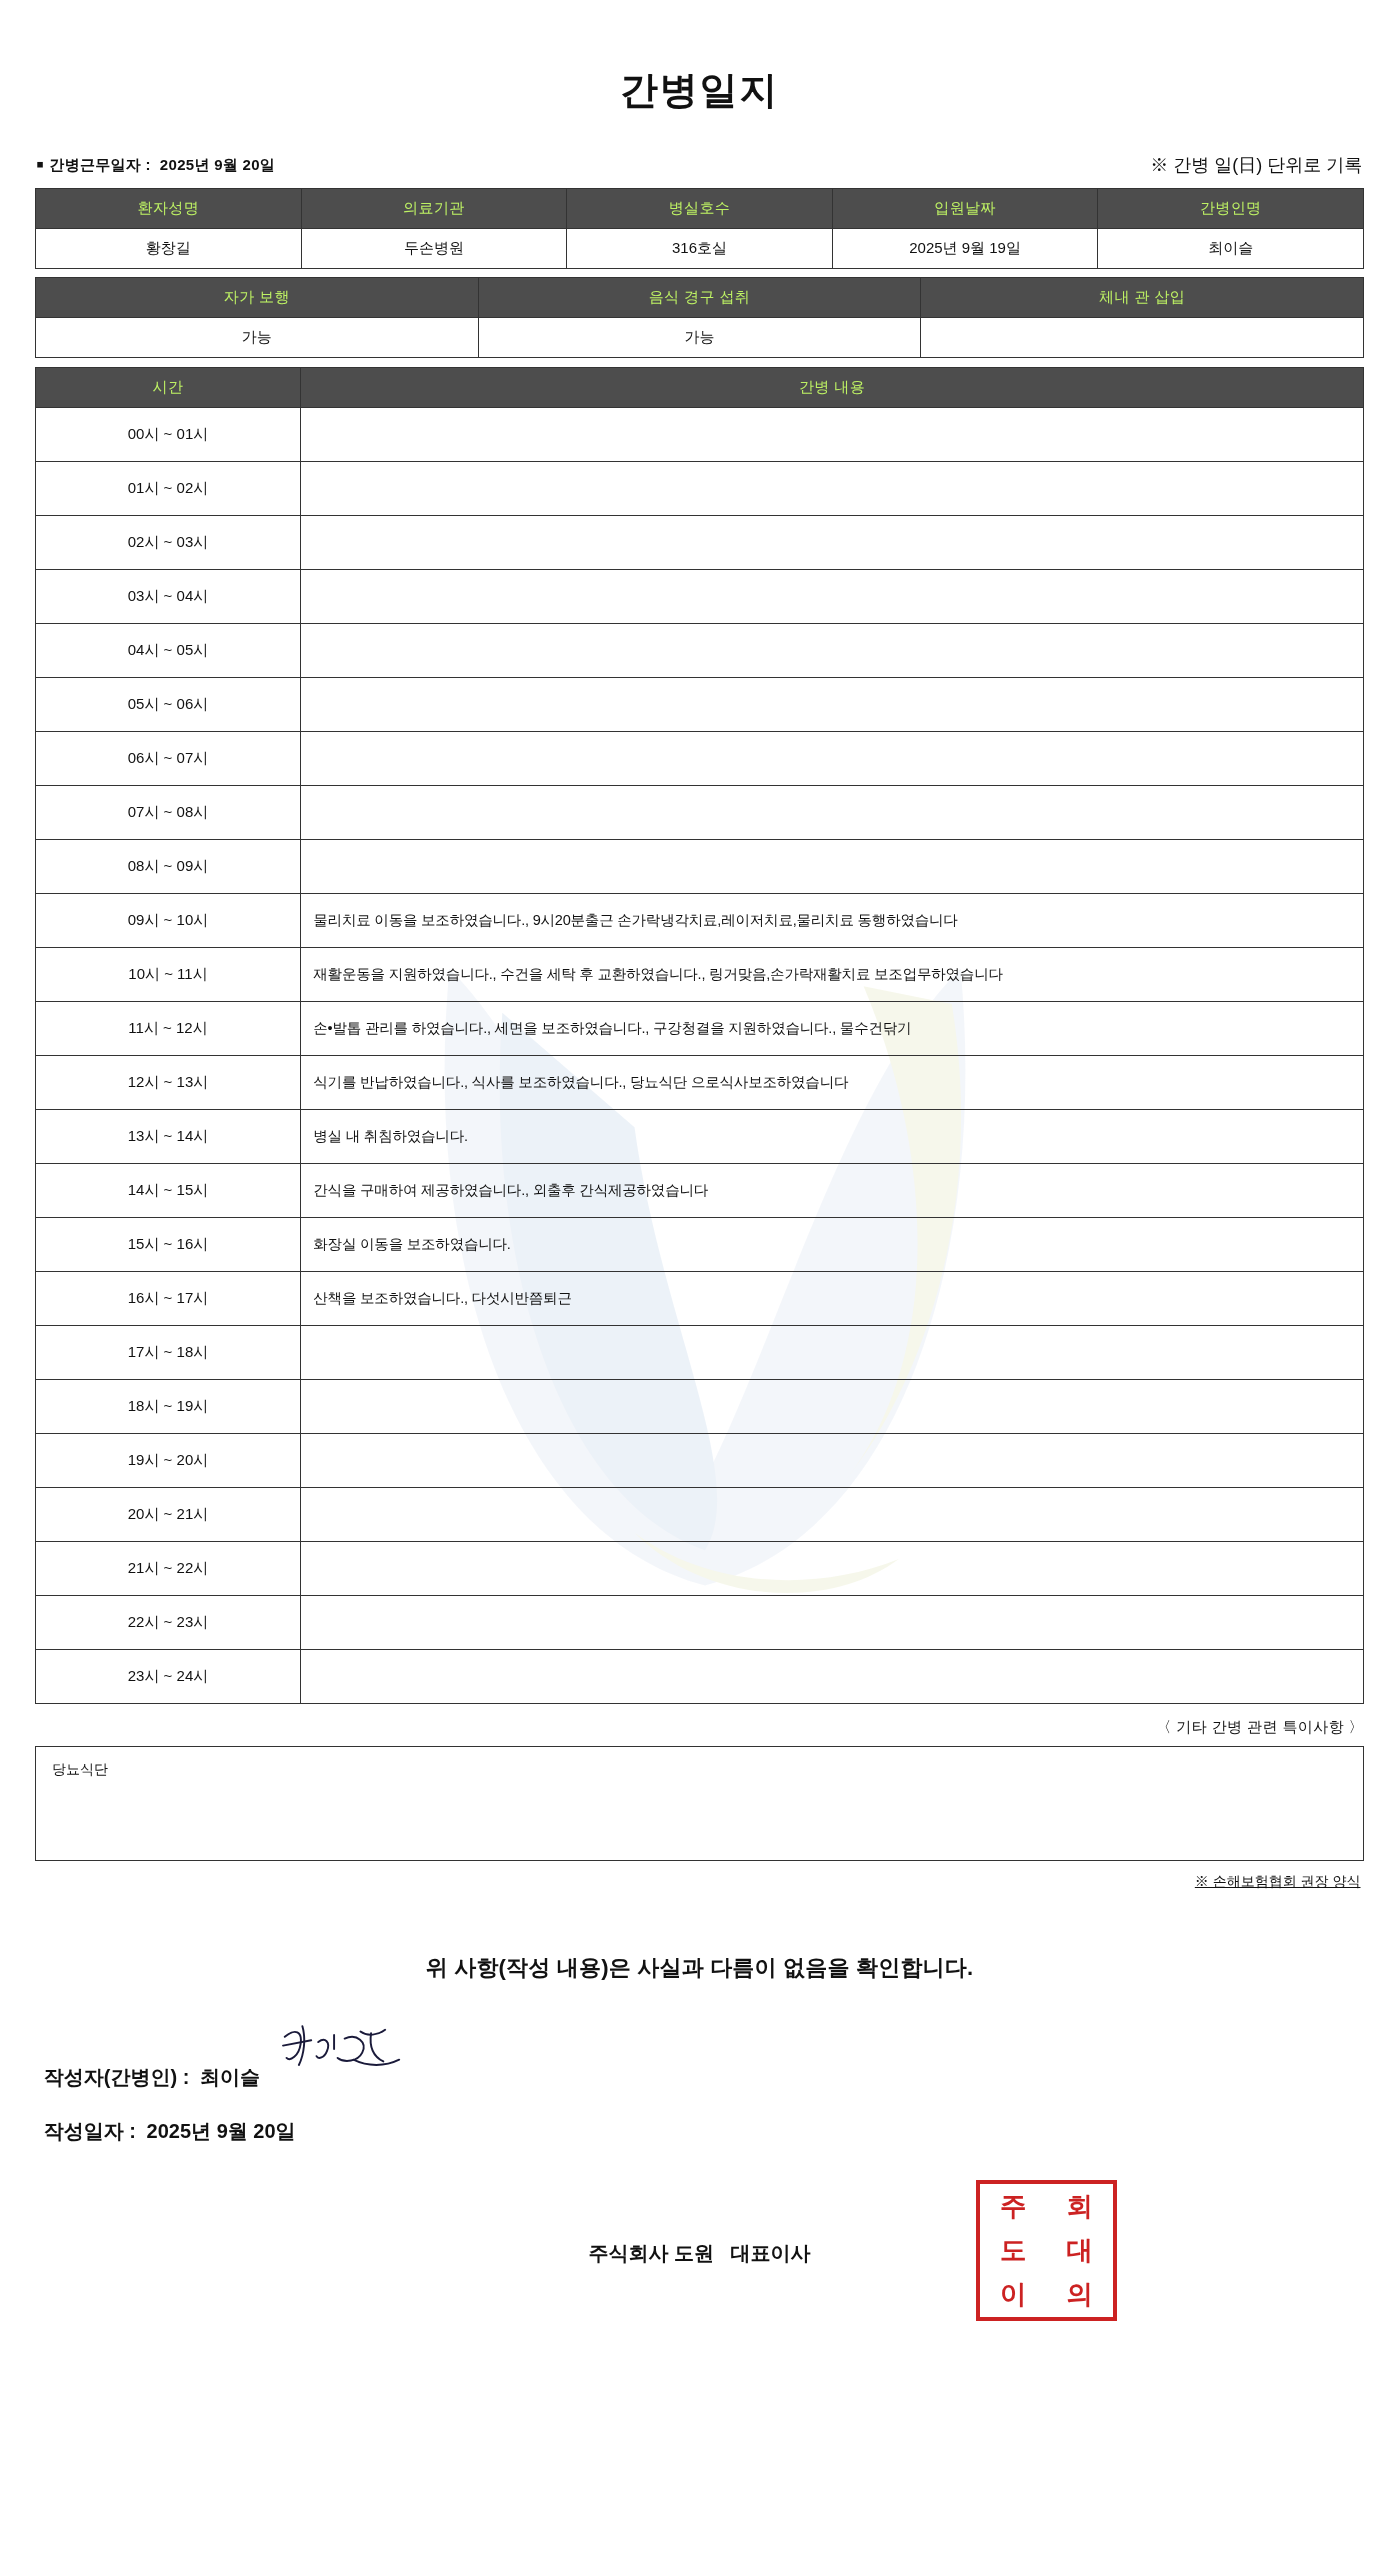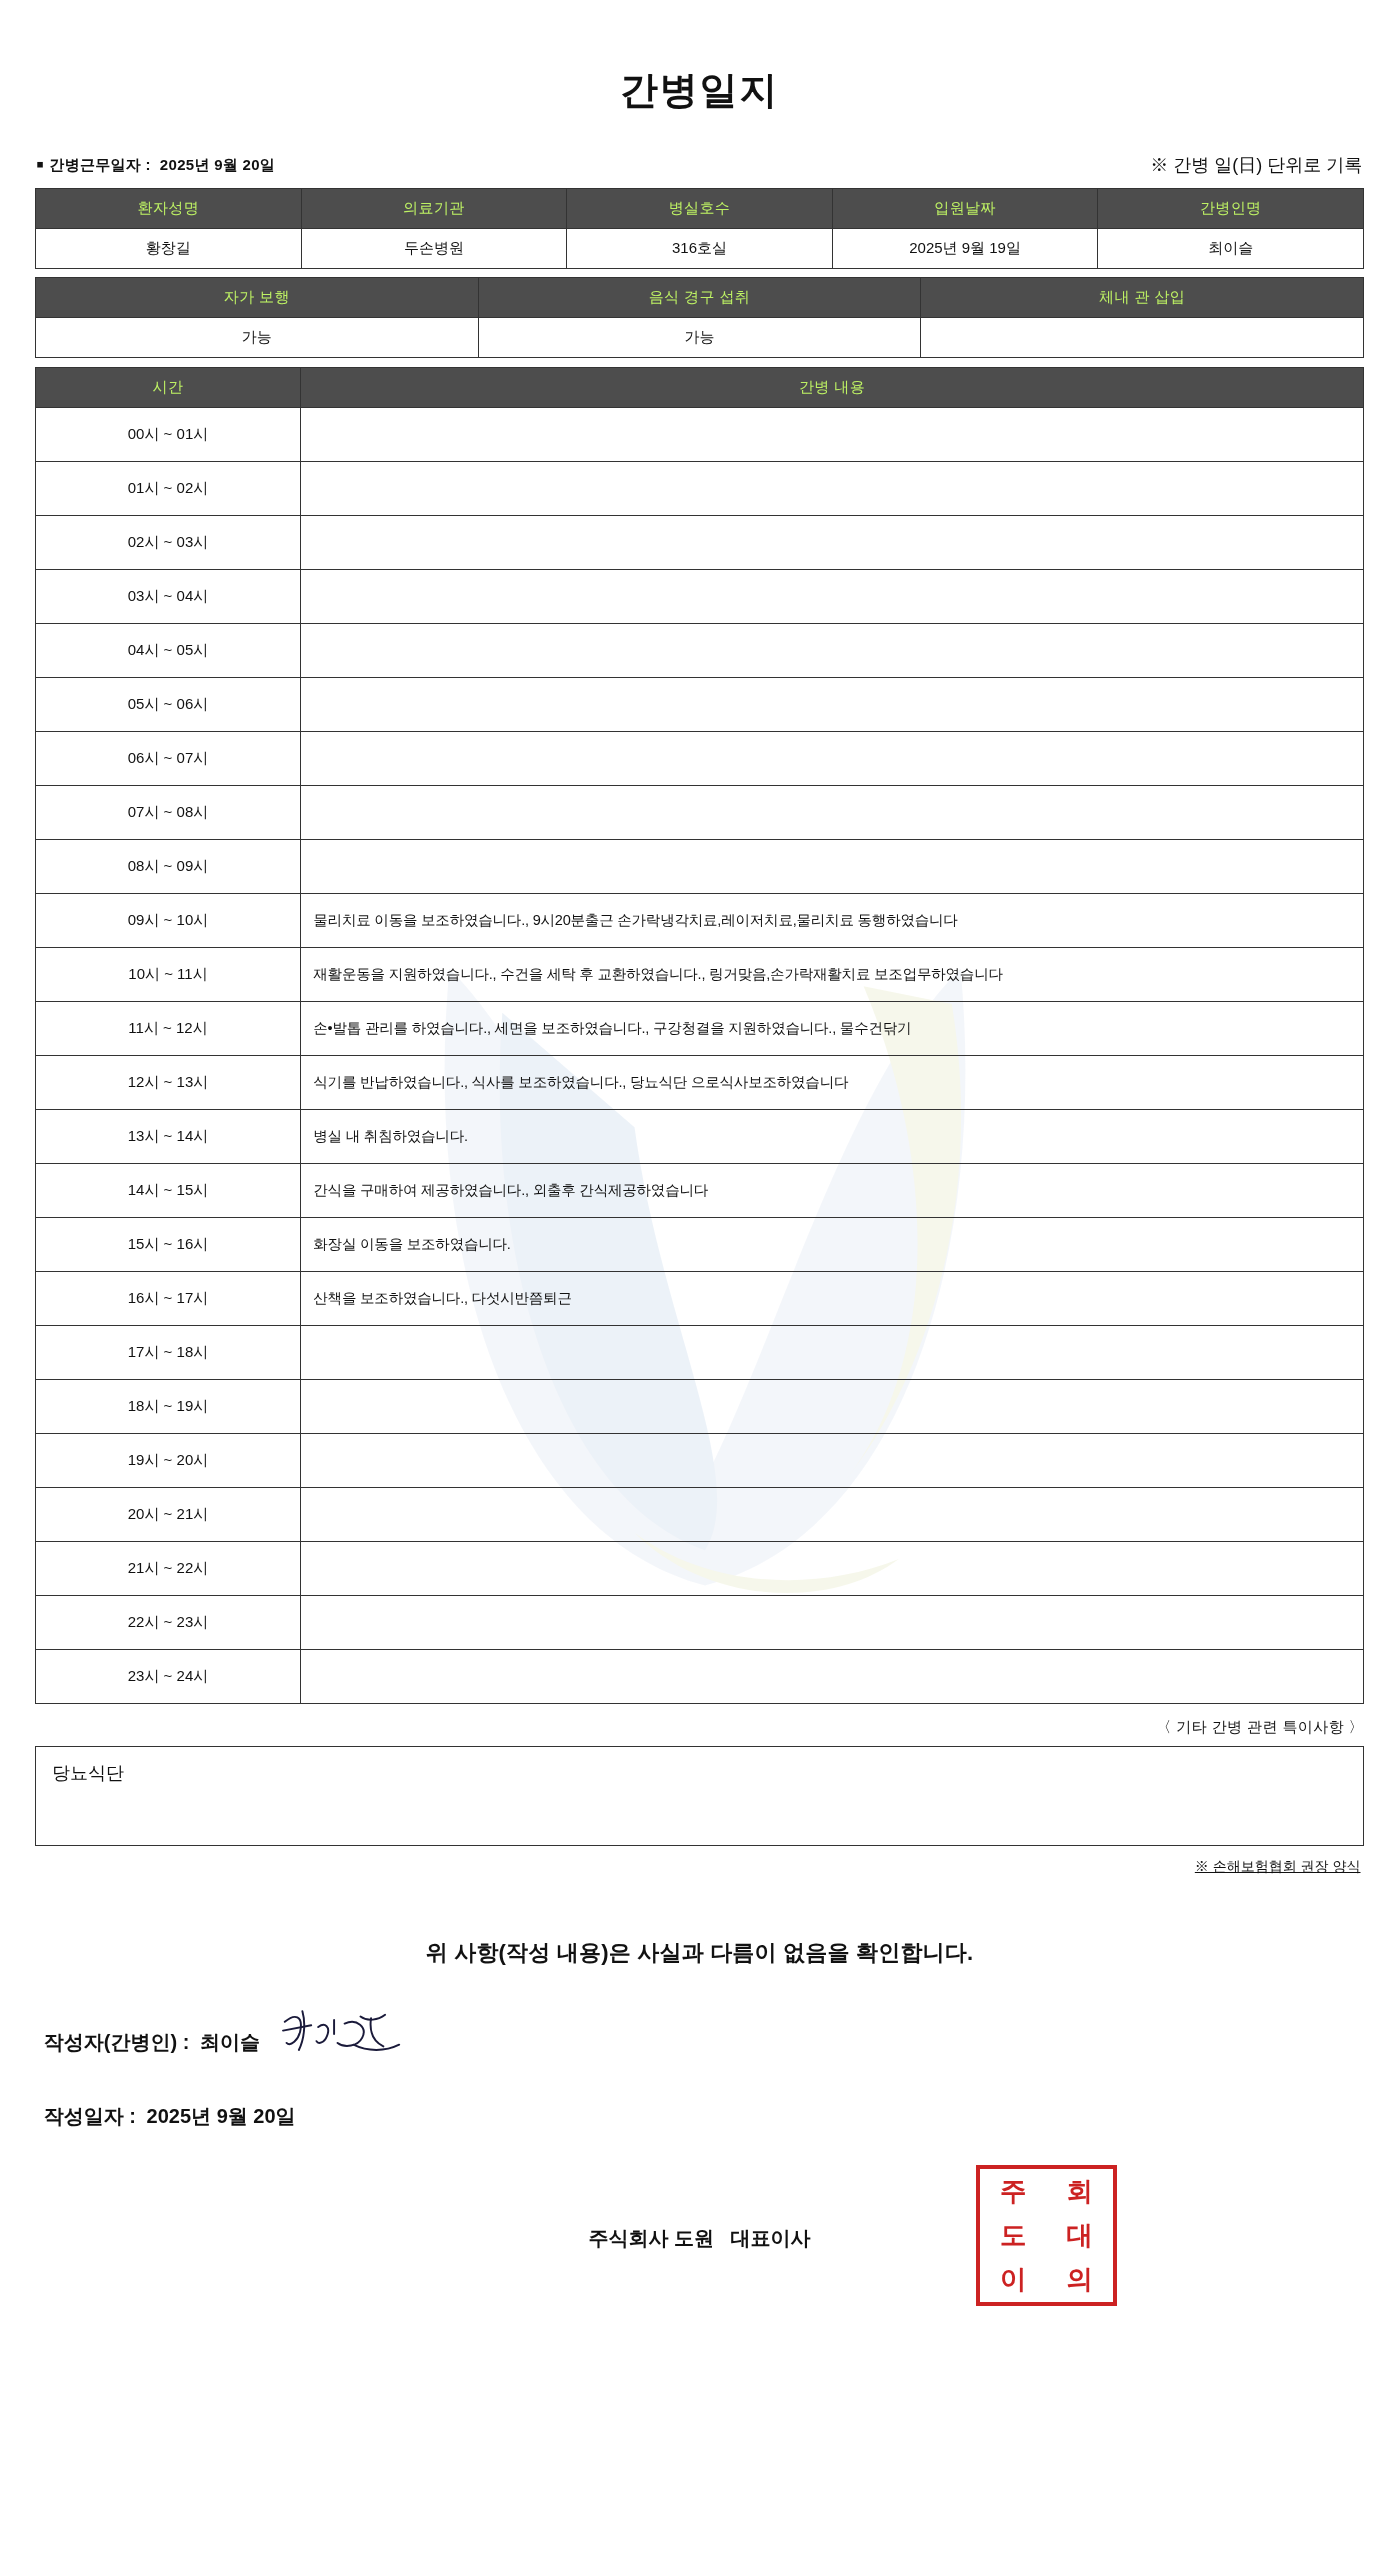--- a/index.html
+++ b/index.html
@@ -101,23 +101,23 @@
   table.timetable th.time-hdr { width: 264px; }
   .etc-title {
     text-align: right;
     font-size: 15px;
     font-weight: normal;
     padding: 14px 0 8.8px 0;
     letter-spacing: 0.4px;
   }
   .etc-box {
     border: 0.9px solid #333333;
-    height: 100px;
+    height: 115px;
     padding: 14px 16px;
-    font-size: 18px;
+    font-size: 14px;
     box-sizing: border-box;
   }
   .assoc-note {
     text-align: right;
     font-size: 14px;
     padding: 12.3px 3.5px 0 0;
     text-decoration: underline;
   }
   .confirm {
     text-align: center;
@@ -128,21 +128,21 @@
   }
   .sign-block {
     padding-top: 41px;
     padding-left: 8.8px;
   }
   .sign-line {
     font-size: 20px;
     font-weight: bold;
     padding-bottom: 26.4px;
     display: flex;
-    align-items: center;
+    align-items: flex-end;
     position: relative;
   }
   .sign-label { margin-right: 10.6px; }
   .sign-value { font-weight: bold; }
   .signature-img {
     display: inline-block;
     margin-left: 16px;
     position: relative;
     top: -5.3px;
   }

